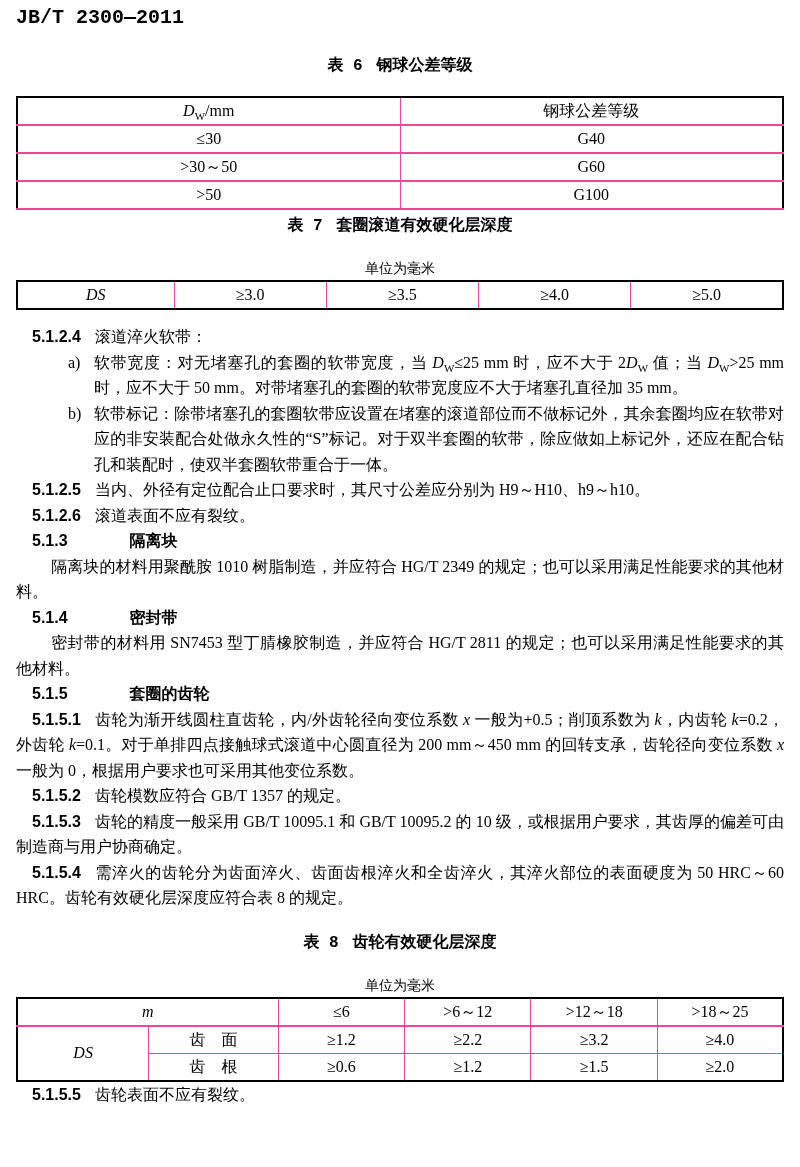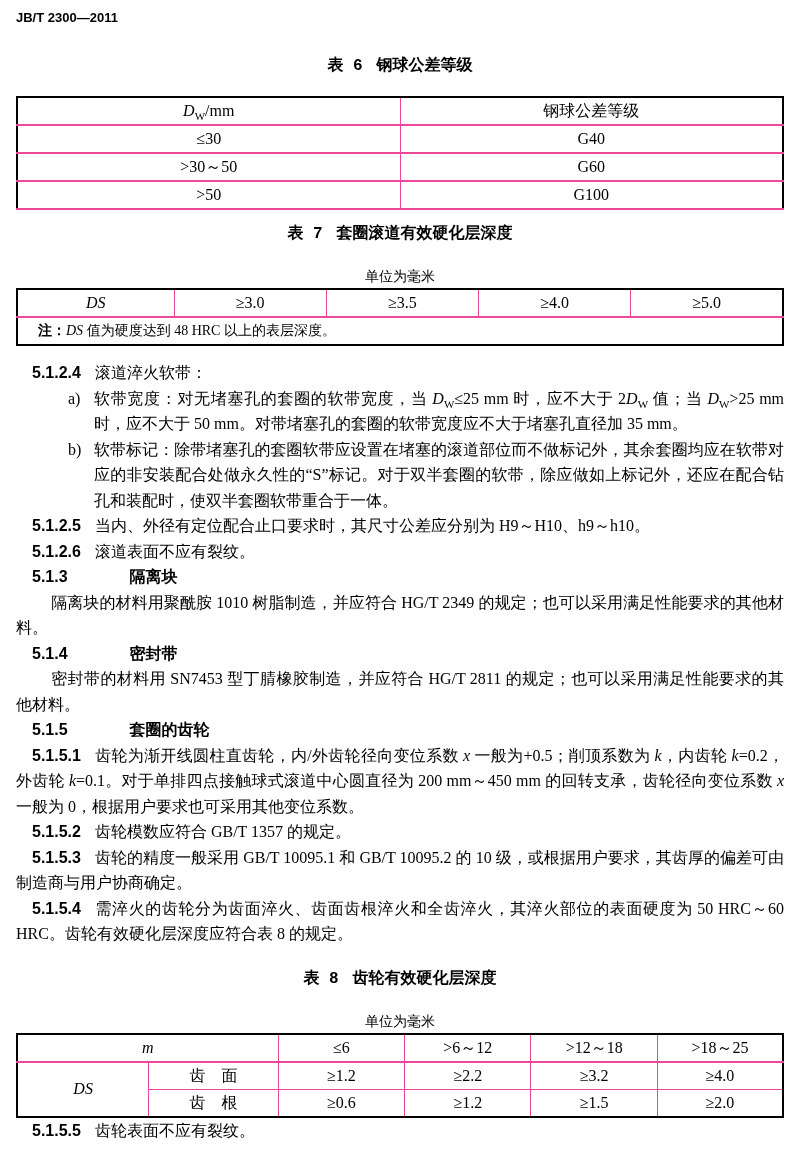--- a/index.html
+++ b/index.html
@@ -4,26 +4,26 @@
 <style>
   html,body{margin:0;padding:0;}
   body{
     width:800px;height:1167px;box-sizing:border-box;
     padding:8px 16px 0 16px;overflow:hidden;
     background:#ffffff;color:#000000;
     font-family:"Liberation Serif","DejaVu Serif",serif;
     font-size:16px;line-height:25.5px;
   }
   
-  .docnum{font-family:Liberation Sans, sans-serif;font-weight:bold;font-size:13px;line-height:20px;}
+  .docnum{font-family:Liberation Mono, monospace;font-weight:bold;font-size:20px;line-height:20px;}
   
   .caption{text-align:center;font-family:Liberation Mono, monospace;font-weight:bold;font-size:16px;line-height:20px;}
   .cap-label{margin-right:14px;}
   .cap6{margin-top:28px;}
-  .cap7{margin-top:14px;}
+  .cap7{margin-top:6px;}
   .cap8{margin-top:22px;}
   
   .unit{text-align:center;font-size:14px;line-height:18px;margin-top:24px;margin-bottom:2px;}
   
   table.t{border-collapse:collapse;width:100%;border:2px solid #000;table-layout:fixed;}
   table.t td{border:1px solid #ec4899;text-align:center;vertical-align:middle;height:26px;padding:0 2px;font-size:16px;line-height:20px;}
   table.t tr.hdr td{border-bottom-width:2px;}
   table.t6{margin-top:20px;}
   table.t6 td{border-bottom-width:2px;}
   table.t7 td.note{border-top-width:2px;text-align:left;font-size:14px;padding:4px 6px 4px 20px;height:auto;line-height:18px;}
@@ -91,23 +91,20 @@
       <col>
     </colgroup>
   <tbody>
   <tr>
     <td><i class="var">DS</i></td>
     <td>≥3.0</td>
     <td>≥3.5</td>
     <td>≥4.0</td>
     <td>≥5.0</td>
   </tr>
-  <tr>
-    <td class="note" colspan="5"><span class="note-label">注：</span><i class="var">DS</i><span> 值为硬度达到 48 HRC 以上的表层深度。</span></td>
-  </tr>
 </tbody>
   </table>
 
 <div class="content">
   <p class="clause"><b class="num">5.1.2.4</b><span>滚道淬火软带：</span></p>
   <div class="li">
     <span class="marker">a)</span>
     <span class="litext">软带宽度：对无堵塞孔的套圈的软带宽度，当 <i>D</i><sub>W</sub>≤25 mm 时，应不大于 2<i>D</i><sub>W</sub> 值；当 <i>D</i><sub>W</sub>&gt;25 mm 时，应不大于 50 mm。对带堵塞孔的套圈的软带宽度应不大于堵塞孔直径加 35 mm。</span>
   </div>
   <div class="li">

